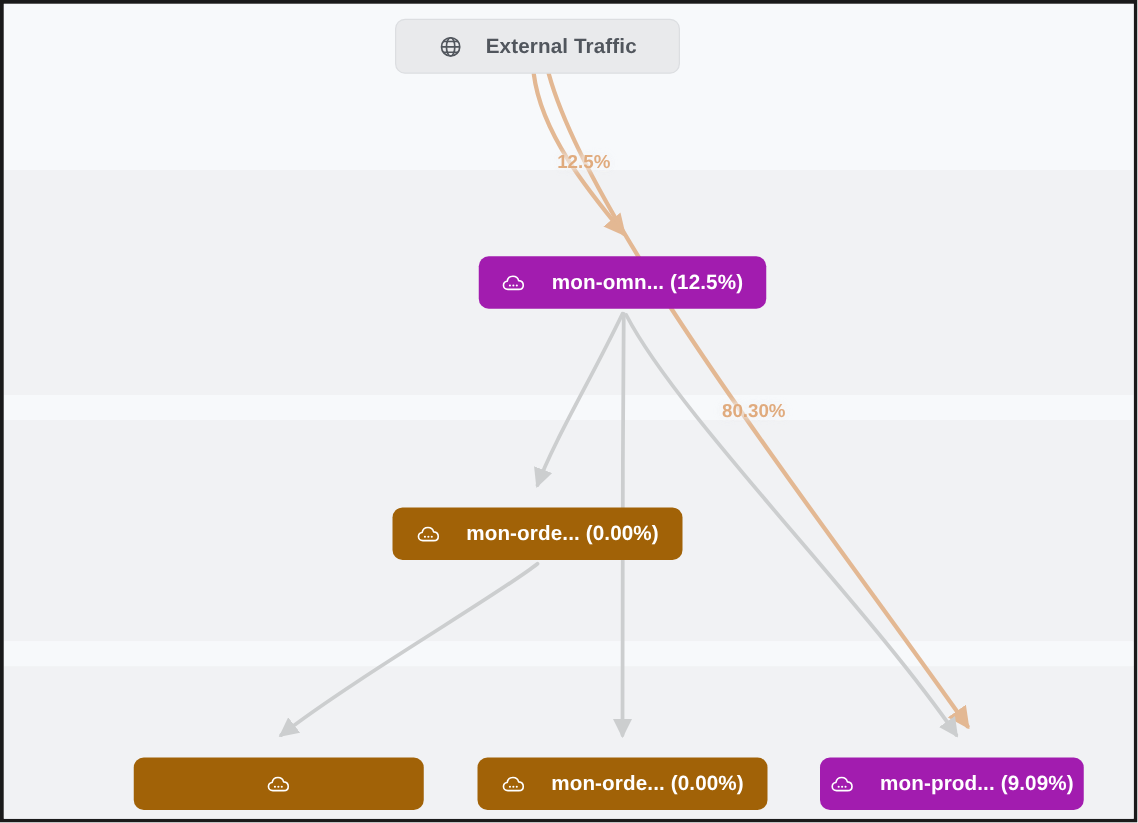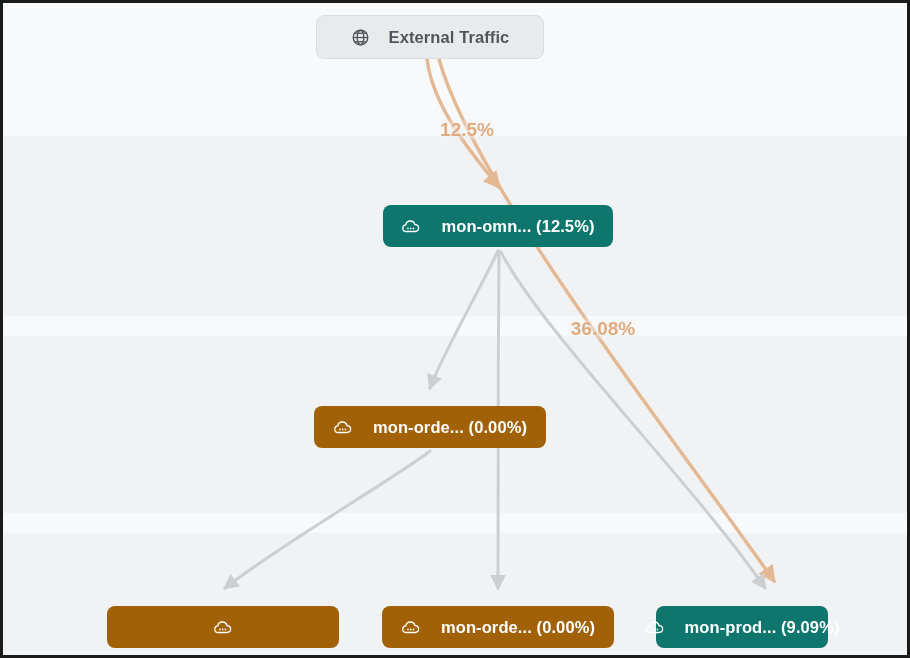--- a/index.html
+++ b/index.html
@@ -59,36 +59,36 @@
     background: #e9eaec;
     color: #51565d;
     border: 1px solid #dcdee1;
     font-weight: bold;
   }
   .node.gray {
     background: #a16207;
     color: #ffffff;
   }
   .node.orange {
-    background: #0f766e;
+    background: #a21caf;
     color: #ffffff;
   }
   .node-icon {
     display: inline-flex;
     align-items: center;
     justify-content: center;
     flex: 0 0 auto;
   }
   .node-label {
     display: inline-block;
   }
   .edge-label {
     position: absolute;
     z-index: 2;
-    font-size: 19px;
+    font-size: 15px;
     font-weight: bold;
     color: #e0ab7e;
     white-space: nowrap;
     transform: translate(-50%, -50%);
     text-shadow:
       0 0 4px rgba(247,248,250,0.95),
       0 0 7px rgba(247,248,250,0.95),
       0 0 10px rgba(247,248,250,0.8);
   }
 </style>
@@ -174,30 +174,30 @@
         <span class="node-icon">
           <svg width="21" height="21" viewBox="0 0 26 26" fill="none" stroke="#ffffff" stroke-width="1.6" stroke-linejoin="round">
             <path d="M6.6 19.2 C3.9 19.2 2.2 17.3 2.2 15.1 C2.2 13.0 3.8 11.3 5.9 11.1 C6.3 8.2 8.7 6.2 11.6 6.2 C14.3 6.2 16.6 8.0 17.2 10.5 C19.9 10.7 21.8 12.6 21.8 15.0 C21.8 17.4 20.0 19.2 17.4 19.2 Z"></path>
             <circle cx="8.6" cy="15.4" r="1.05" fill="#ffffff" stroke="none"></circle>
             <circle cx="12.0" cy="15.4" r="1.05" fill="#ffffff" stroke="none"></circle>
             <circle cx="15.4" cy="15.4" r="1.05" fill="#ffffff" stroke="none"></circle>
           </svg>
         </span>
         <span class="node-label">mon-orde... (0.00%)</span>
       </div>
-      <div class="node orange" style="left: 653px; top: 603px; width: 172px; height: 42px;">
+      <div class="node orange" style="left: 653px; top: 603px; width: 211px; height: 42px;">
         <span class="node-icon">
           <svg width="21" height="21" viewBox="0 0 26 26" fill="none" stroke="#ffffff" stroke-width="1.6" stroke-linejoin="round">
             <path d="M6.6 19.2 C3.9 19.2 2.2 17.3 2.2 15.1 C2.2 13.0 3.8 11.3 5.9 11.1 C6.3 8.2 8.7 6.2 11.6 6.2 C14.3 6.2 16.6 8.0 17.2 10.5 C19.9 10.7 21.8 12.6 21.8 15.0 C21.8 17.4 20.0 19.2 17.4 19.2 Z"></path>
             <circle cx="8.6" cy="15.4" r="1.05" fill="#ffffff" stroke="none"></circle>
             <circle cx="12.0" cy="15.4" r="1.05" fill="#ffffff" stroke="none"></circle>
             <circle cx="15.4" cy="15.4" r="1.05" fill="#ffffff" stroke="none"></circle>
           </svg>
         </span>
         <span class="node-label">mon-prod... (9.09%)</span>
       </div>
     </div>
   <div id="labels-group">
       <div class="edge-label" style="left: 464px; top: 127px;">12.5%</div>
-      <div class="edge-label" style="left: 600px; top: 326px;">36.08%</div>
+      <div class="edge-label" style="left: 600px; top: 326px;">80.30%</div>
     </div>
 
 </div>
 
 </body></html>

